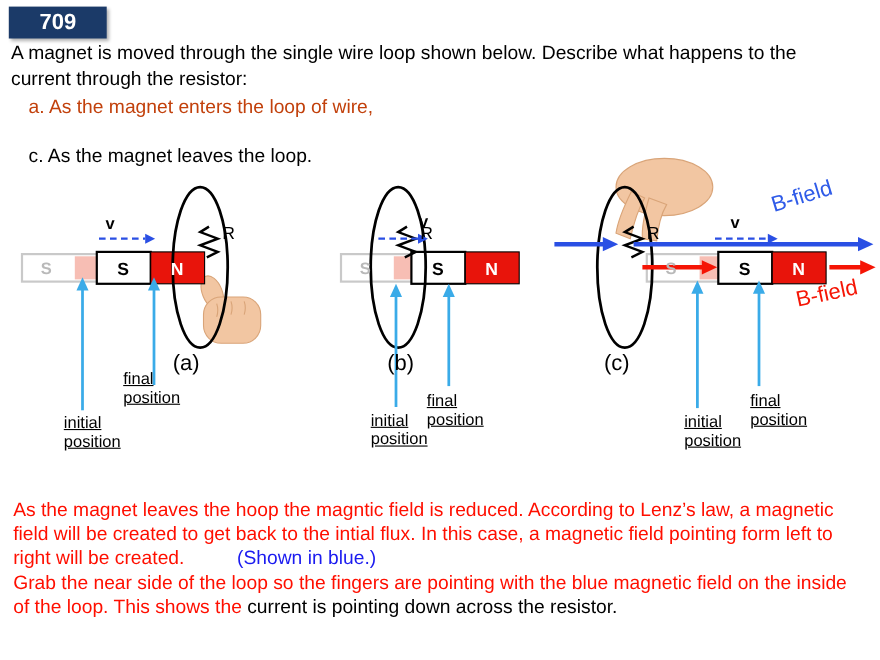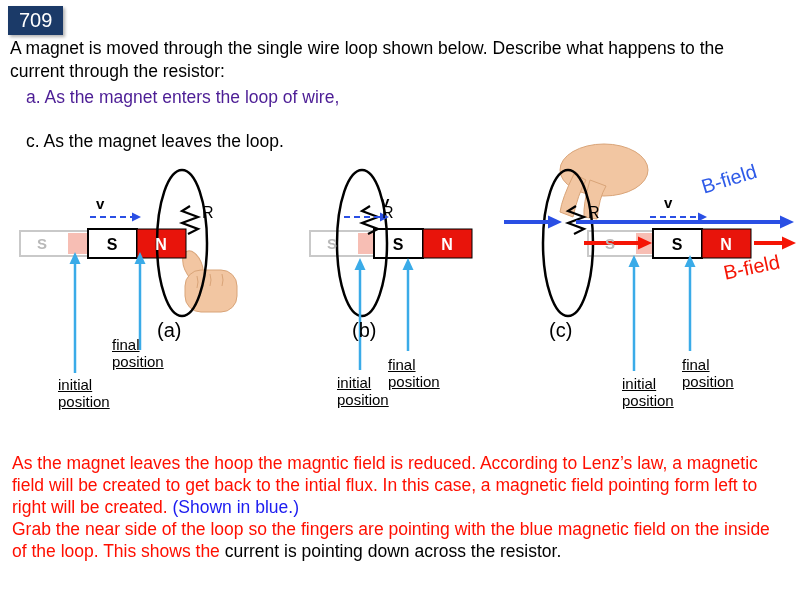--- a/index.html
+++ b/index.html
@@ -1,34 +1,34 @@
 <!DOCTYPE html>
 <html><head>
 <meta charset="utf-8">
 <style>
   html,body{margin:0;padding:0;background:#fff;}
   .page{position:relative;width:800px;height:600px;background:#ffffff;overflow:hidden;
         font-family:"Liberation Sans",sans-serif;color:#000;}
   .badge{position:absolute;left:8px;top:6px;background:#1b3a68;color:#fff;
-         font-size:20px;font-weight:normal;padding:3px 11px;box-shadow:2px 2px 3px rgba(0,0,0,.3);}
+         font-size:20px;font-weight:bold;padding:3px 28px;box-shadow:2px 2px 3px rgba(0,0,0,.3);}
   .question{position:absolute;left:10px;top:37px;width:762px;font-size:17.5px;line-height:23px;}
   .q-item{position:absolute;left:26px;font-size:17.5px;}
-  .muted{color:#4c1d95;text-align:right;}
+  .muted{color:#c2410c;text-align:right;}
   .art{position:absolute;left:0;top:0;}
   .lbl{position:absolute;font-size:15px;line-height:17px;color:#000;}
   .poslabel{width:72px;text-decoration:underline;}
   .caption{font-size:20px;}
   .vlabel{font-weight:bold;}
   .rlabel{font-size:16px;}
   .bfield{position:absolute;font-size:20px;transform-origin:left center;white-space:nowrap;}
   .bfield-blue{color:#2f5be8;transform:rotate(-17deg);}
   .bfield-red{color:#f51505;transform:rotate(-12deg);}
   .expl{position:absolute;left:12px;top:452px;width:776px;font-size:17.5px;line-height:22px;color:#ff0f00;}
   .expl p{margin:0;}
-  .inline-blue{color:#1b1bf0;}
+  .inline-blue{color:#1b1bf0;margin-left:43px;}
   .inline-black{color:#000;}
   .svgtext{font-family:"Liberation Sans",sans-serif;font-weight:bold;font-size:16px;}
   .ghost-letter{fill:#b9b9b9;font-size:15px;}
   .s-letter{fill:#000;}
   .n-letter{fill:#fff;}
 </style>
 </head>
 <body>
 
 <div class="page">

